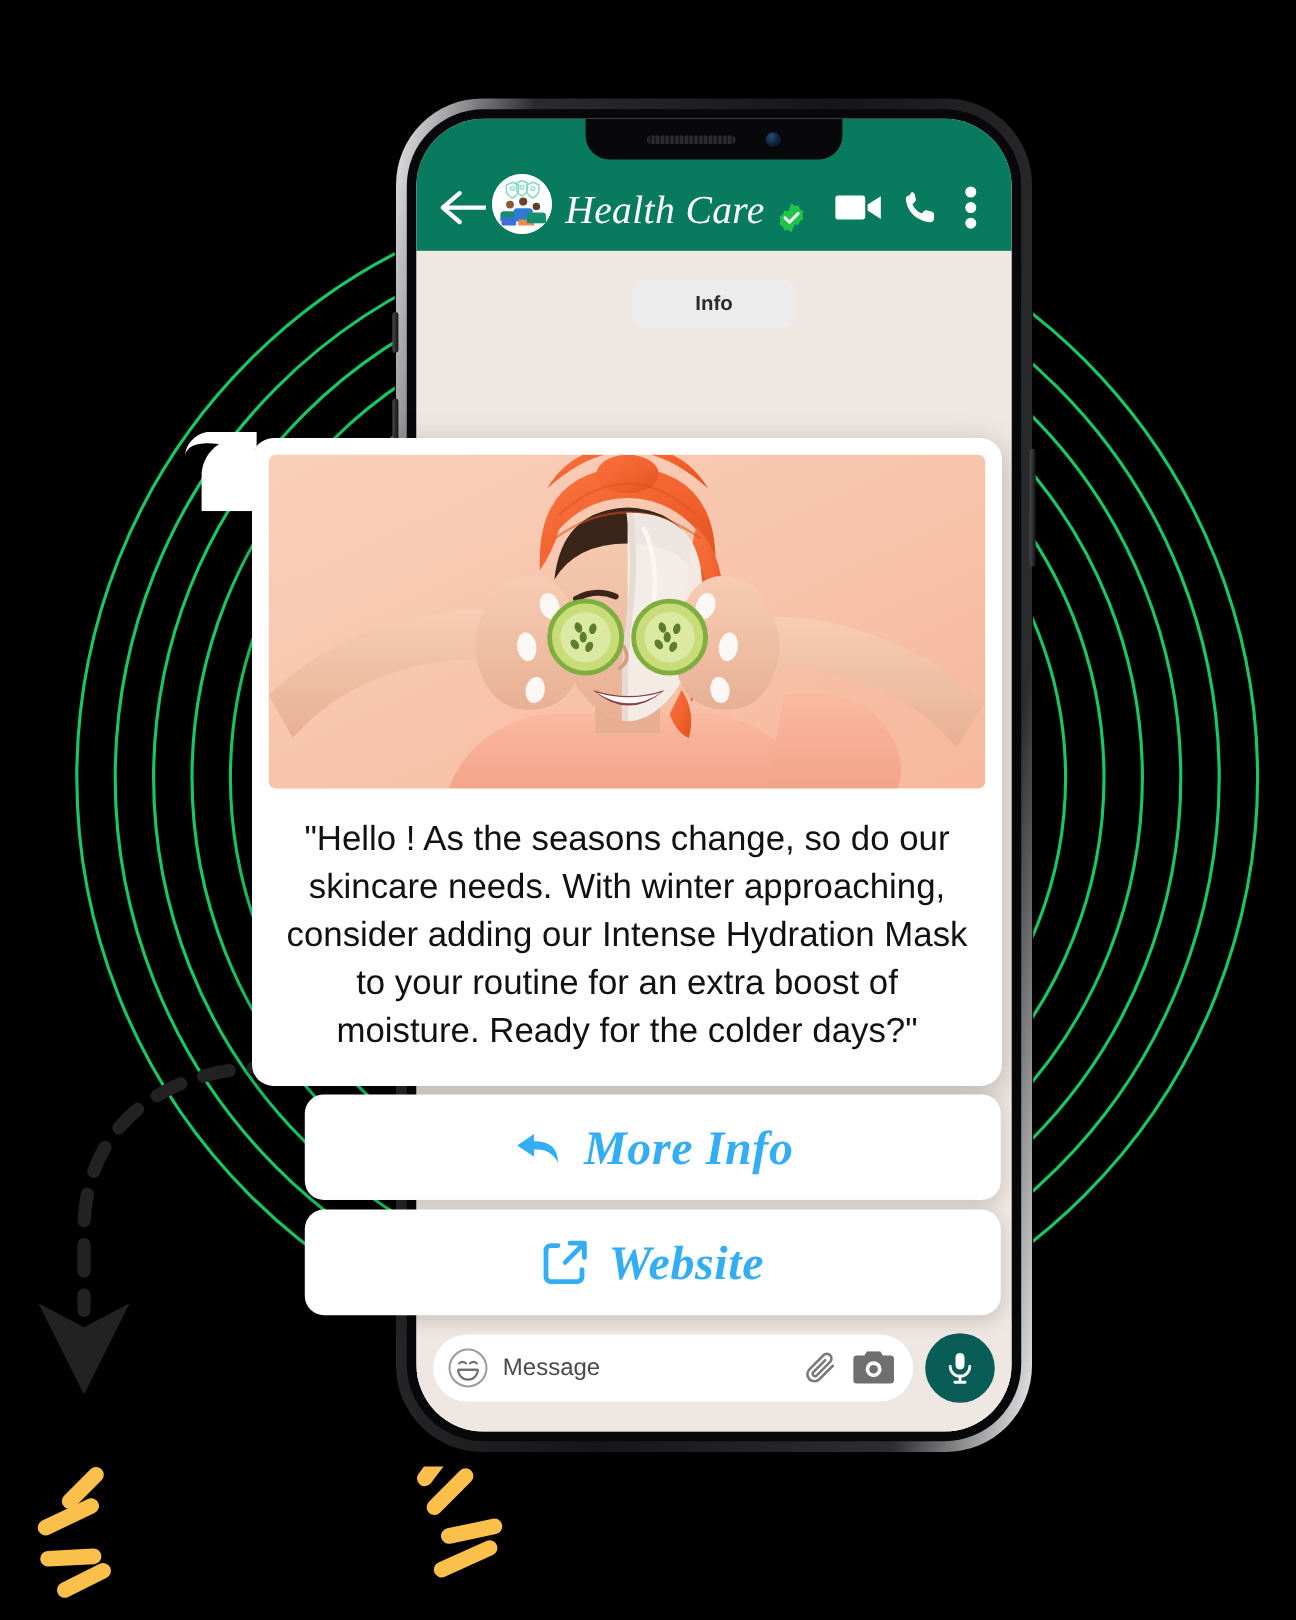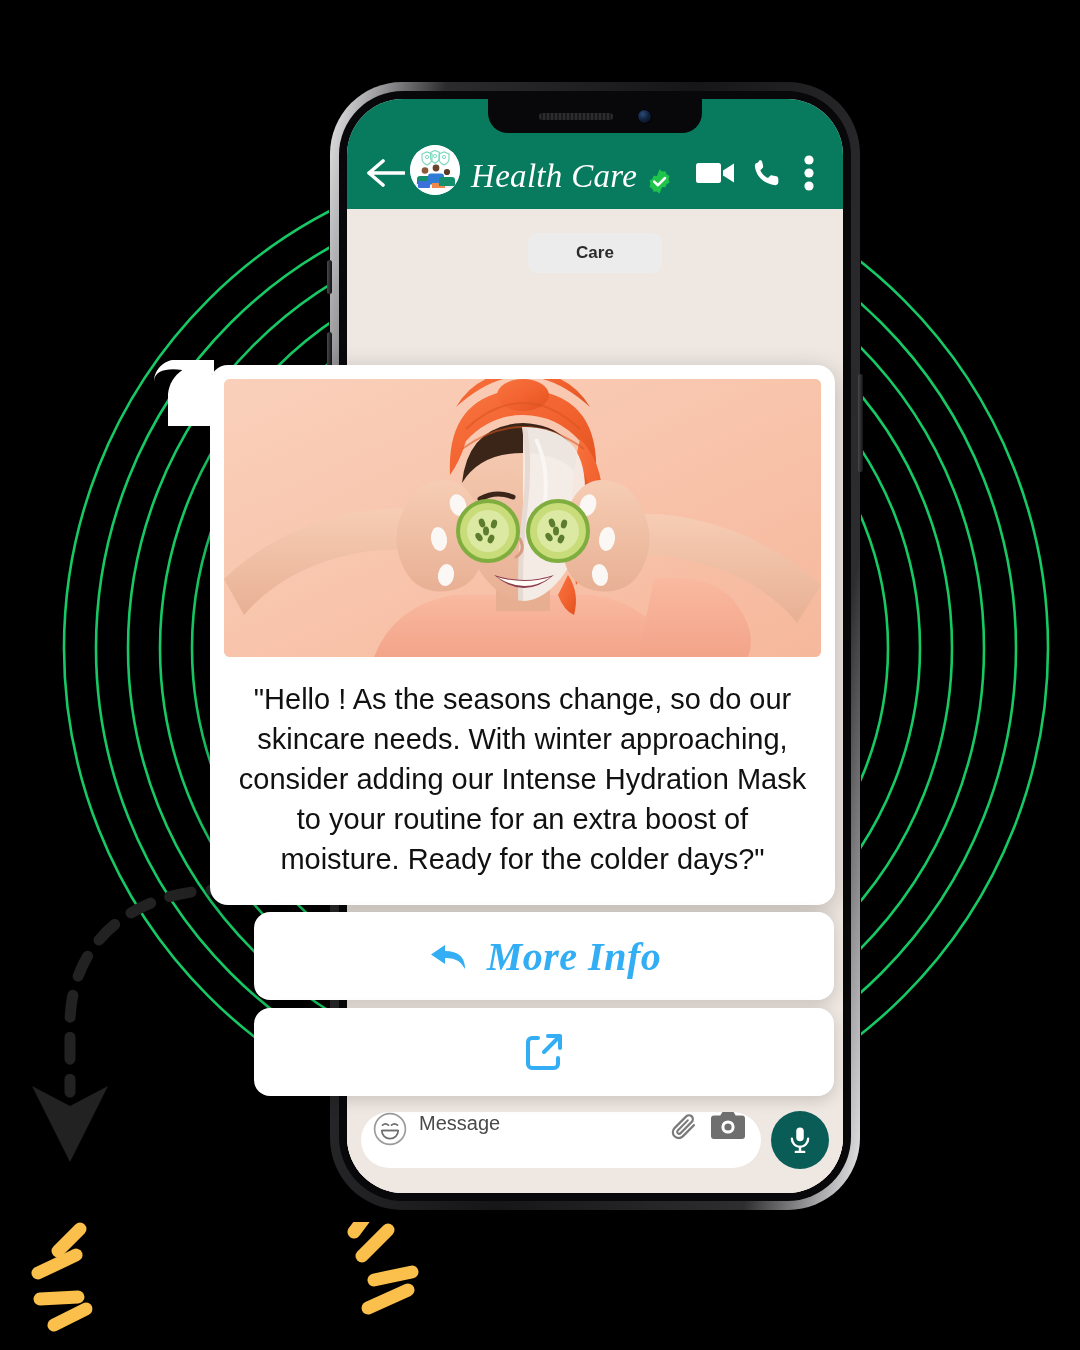--- a/index.html
+++ b/index.html
@@ -88,21 +88,21 @@
     color:#2b2b2b; font-size:17px; font-weight:600;
   }
 
   
   #input-bar{
     position:absolute; left:0; right:0; bottom:0; height:92px;
     background:#EFE7E1; display:flex; align-items:center; padding:0 14px 14px 14px; gap:10px; z-index:20;
   }
   #message-field{
     flex:1; height:56px; background:#fff; border-radius:28px;
-    display:flex; align-items:flex-start; padding:0 16px 0 12px; gap:12px;
+    display:flex; align-items:center; padding:0 16px 0 12px; gap:12px;
   }
   #emoji-icon{ width:34px; height:34px; flex:0 0 34px; }
   #message-placeholder{ flex:1; color:#4a4a4a; font-size:20px; }
   #attach-icon{ width:30px; height:30px; flex:0 0 30px; }
   #camera-icon{ width:34px; height:28px; flex:0 0 34px; }
   #mic-button{
     width:58px; height:58px; flex:0 0 58px; border-radius:50%; background:#0A5C56;
     display:flex; align-items:center; justify-content:center;
   }
 
@@ -254,21 +254,21 @@
           <svg width="10" height="36" viewBox="0 0 10 36">
             <circle cx="5" cy="5" r="4.6" fill="#fff"></circle>
             <circle cx="5" cy="18" r="4.6" fill="#fff"></circle>
             <circle cx="5" cy="31" r="4.6" fill="#fff"></circle>
           </svg>
         </div>
       </div>
     </div>
 
     <div id="chat-body">
-      <div id="date-chip">Care</div>
+      <div id="date-chip">Info</div>
 
       <div id="input-bar">
         <div id="message-field">
           <div id="emoji-icon">
             <svg width="34" height="34" viewBox="0 0 34 34">
               <circle cx="17" cy="17" r="15.4" fill="none" stroke="#9b9b9b" stroke-width="1.7"></circle>
               <path d="M9.5 13.2 q3 -2.6 6 0" fill="none" stroke="#6e6e6e" stroke-width="1.7" stroke-linecap="round"></path>
               <path d="M18.5 13.2 q3 -2.6 6 0" fill="none" stroke="#6e6e6e" stroke-width="1.7" stroke-linecap="round"></path>
               <path d="M8.8 18.5 a8.2 8.2 0 0 0 16.4 0 z" fill="none" stroke="#6e6e6e" stroke-width="1.7" stroke-linejoin="round"></path>
               <path d="M8.8 18.5 h16.4" stroke="#6e6e6e" stroke-width="1.7"></path>
@@ -426,15 +426,16 @@
     <span class="action-label">More Info</span>
   </div>
 
   <div class="action-btn">
     <span class="action-icon">
       <svg width="40" height="40" viewBox="0 0 40 40">
         <path d="M14 6 H8 A4 4 0 0 0 4 10 V32 A4 4 0 0 0 8 36 H30 A4 4 0 0 0 34 32 V26" fill="none" stroke="#33AEF5" stroke-width="4" stroke-linecap="round"></path>
         <path d="M20 20 L35 5 M24 4 H36 V16" fill="none" stroke="#33AEF5" stroke-width="4" stroke-linecap="round" stroke-linejoin="round"></path>
       </svg>
     </span>
+    <span class="action-label">Website</span>
   </div>
 
 </div>
 
 </body></html>

